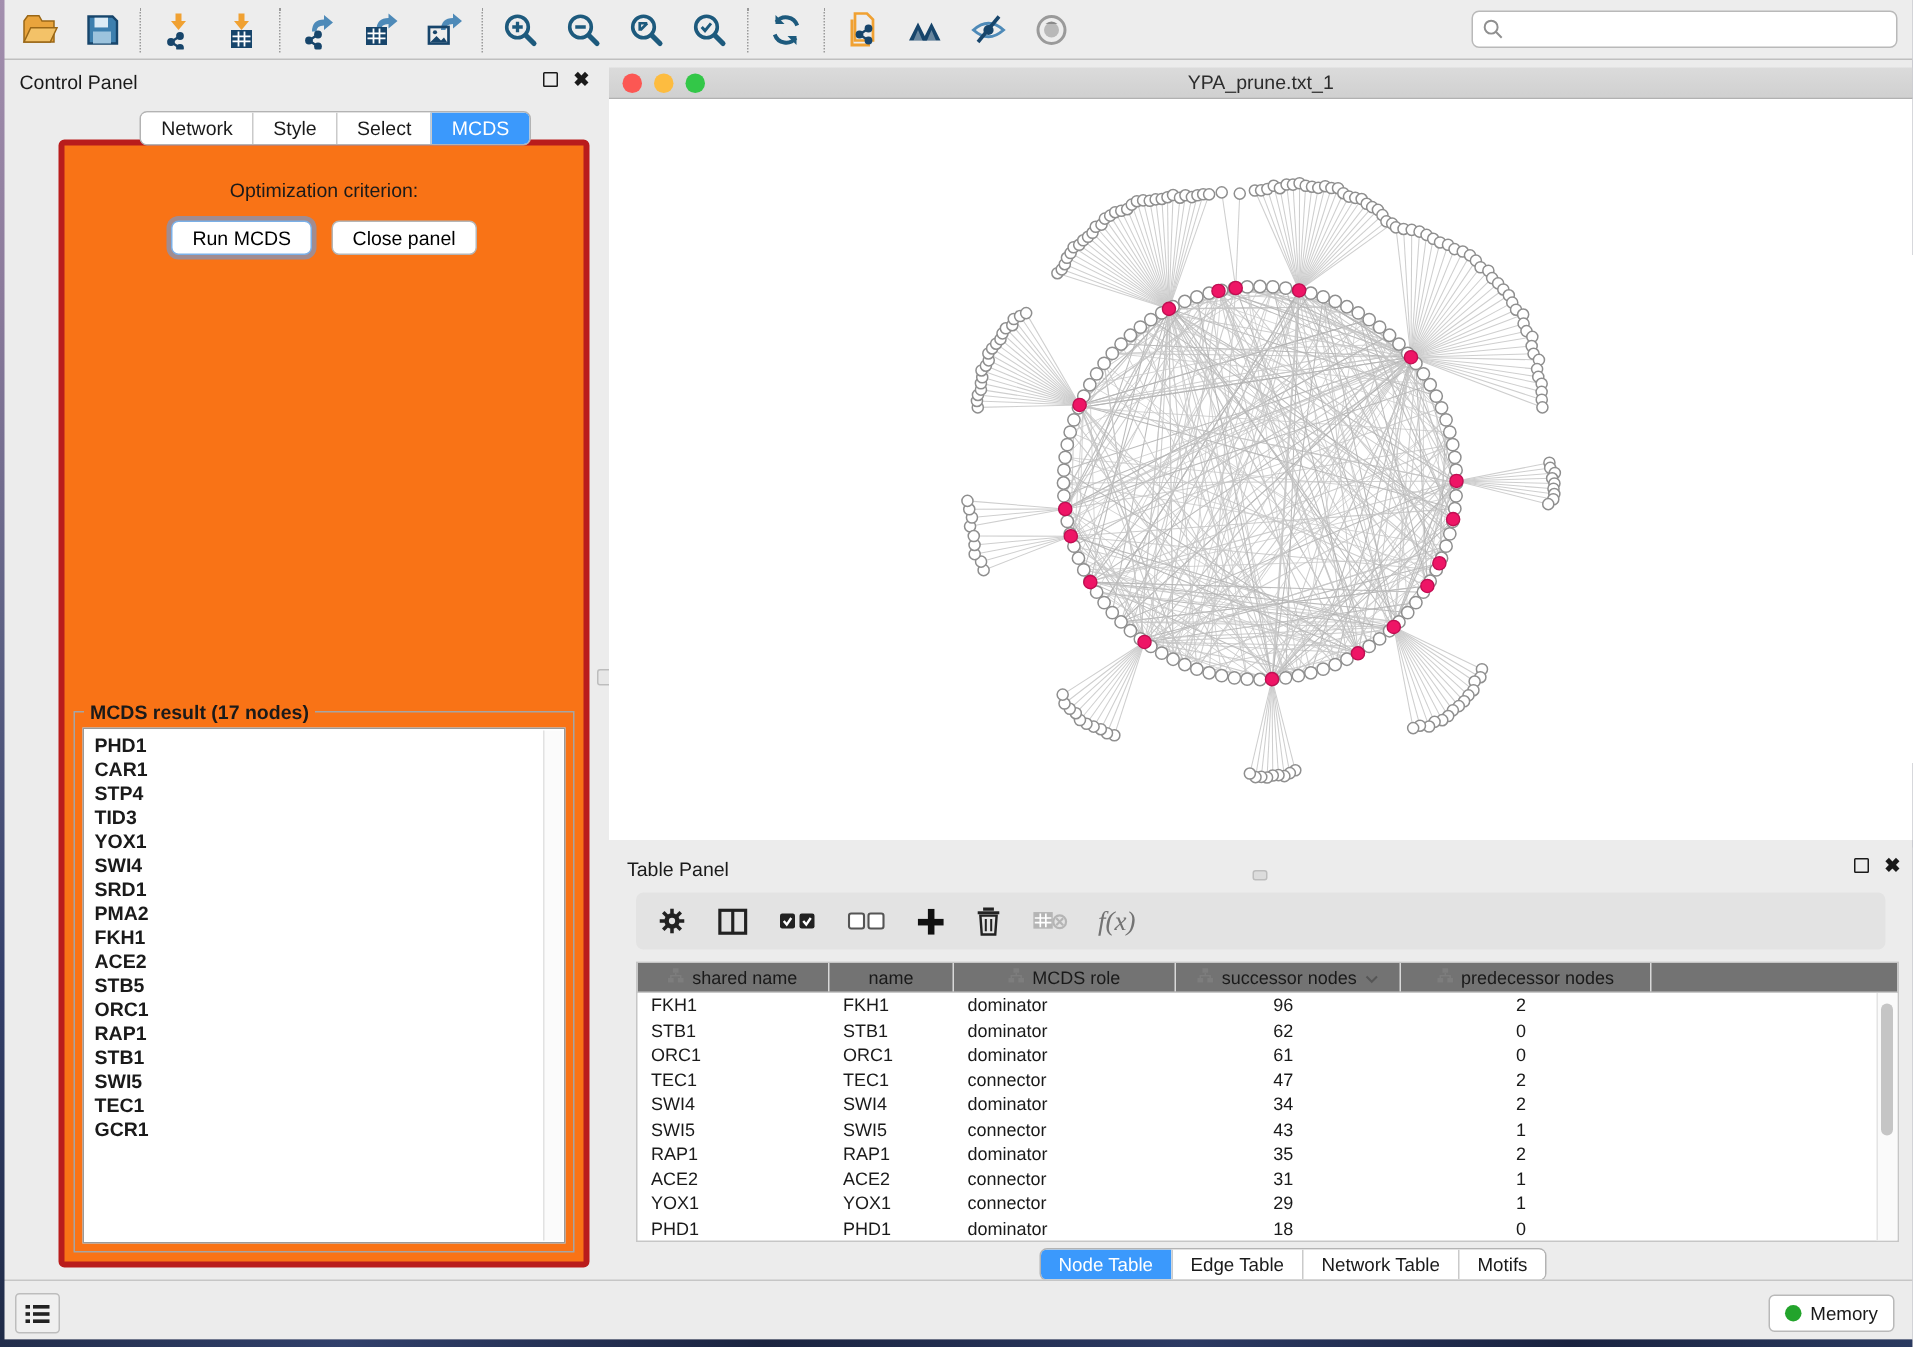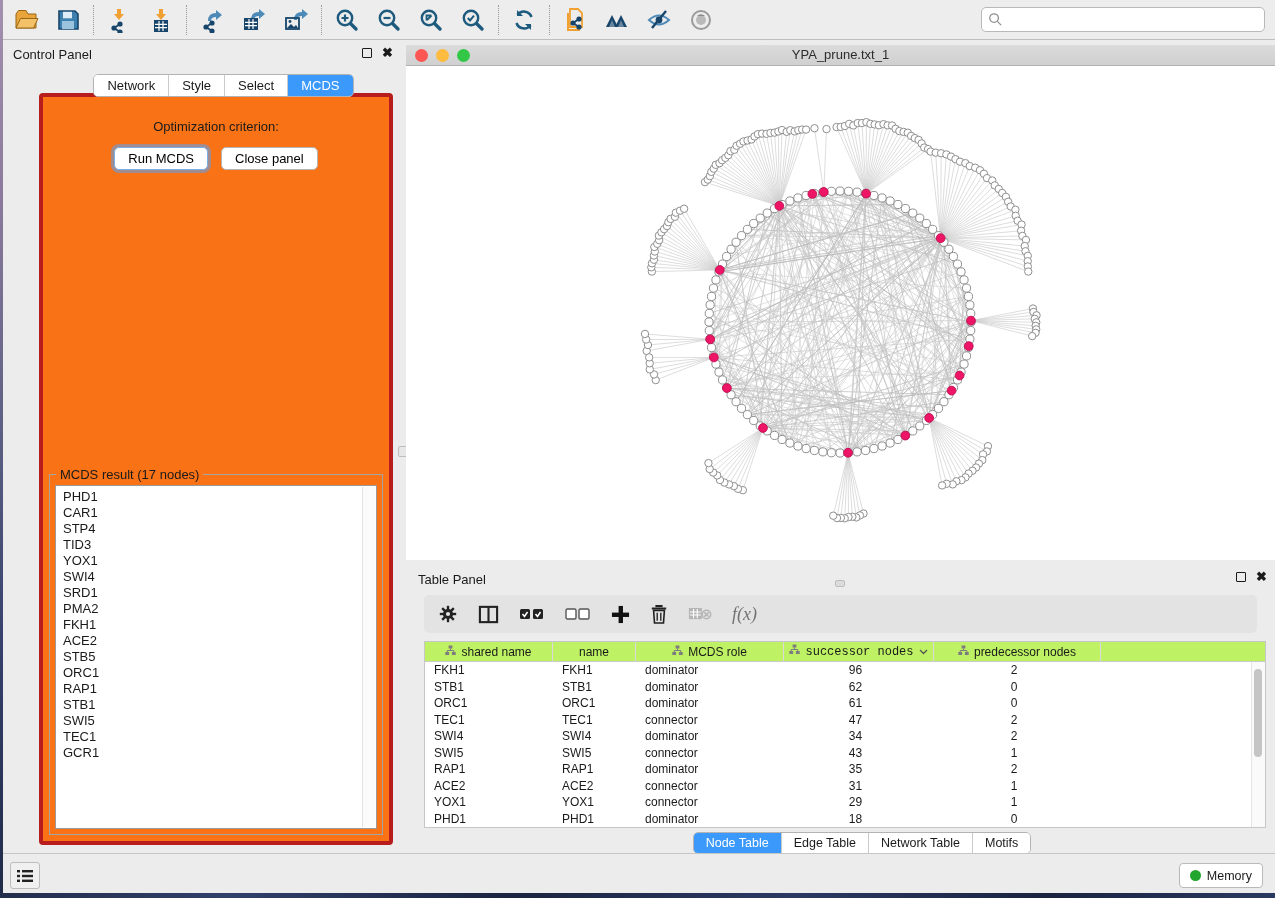--- a/index.html
+++ b/index.html
@@ -38,21 +38,21 @@
             border:1px solid #b5b5b5; border-radius:4px; font-size:13px; line-height:22px; padding-left:12px; }
   .select .stepper { position:absolute; right:1px; top:1px; width:20px; height:20px; border-radius:3px;
             background:linear-gradient(#6db1fb,#2f86f6); display:flex; flex-direction:column;
             align-items:center; justify-content:center; gap:1px; }
   .chev { width:0; height:0; border-left:4px solid transparent; border-right:4px solid transparent; }
   .chev.up { border-bottom:4px solid #fff; }
   .chev.down { border-top:4px solid #fff; }
   .btn-row { display:flex; justify-content:center; gap:13px; margin-top:13px; }
   .push-btn { font-size:13px; padding:3px 13px; background:#fff; border:1px solid #b5b5b5; border-radius:5px; }
   .push-btn.focused { border:1px solid #7ab0e8; box-shadow:0 0 0 3px rgba(90,160,245,.55); }
-  .result-fs { position:absolute; left:6px; right:6px; top:370px; bottom:6px; border:1px solid #a5a5a5; }
+  .result-fs { position:absolute; left:6px; right:6px; top:370px; bottom:6px; border:1px solid #a5a5a5;font-weight:bold; }
   .result-fs legend { font-size:13px; margin-left:6px; padding:0 4px; }
   .result-list { position:absolute; left:5px; right:5px; top:3px; bottom:5px; background:#fff;
                  border:1px solid #9a9a9a; font-size:13px; line-height:16px; padding:3px 0 0 7px; overflow:hidden; }
   .result-scroll { position:absolute; top:1px; bottom:1px; right:1px; width:13px; background:#fbfbfb;
                    border-left:1px solid #e2e2e2; }
 
   
   .vsplit { position:absolute; left:401px; top:41px; width:5px; height:812px; background:#ececec; }
   .vsplit .handle { position:absolute; left:-3px; top:405px; width:11px; height:11px; background:#e7e7e7;
                     border:1px solid #bdbdbd; border-radius:2px; }
@@ -69,21 +69,21 @@
 
   
   .tp { position:absolute; left:406px; top:565px; width:869px; height:288px; background:#ececec; }
   .tp-header { position:relative; height:26px; padding:7px 12px 0 12px; font-size:13px; }
   .tp-toolbar { margin:4px 18px 0 18px; height:38px; background:#e3e3e3; border-radius:5px;
                 display:flex; align-items:center; gap:20px; padding:0 14px; }
   .tp-icon { display:flex; align-items:center; justify-content:center; height:24px; }
   .fx { font-family:"Liberation Serif", serif; font-style:italic; font-size:18px; color:#737373; }
   .table-wrap { position:absolute; left:18px; width:842px; top:76px; height:187px; background:#fff;
                 border:1px solid #c6c6c6; overflow:hidden; }
-  .thead { display:flex; height:20px; background:#bef264; border-bottom:1px solid #c9c9c9; font-size:12px; }
+  .thead { display:flex; height:20px; background:#737373; border-bottom:1px solid #c9c9c9; font-size:12px; }
   .th { display:flex; align-items:center; justify-content:center; gap:5px; border-right:1px solid #d9d9d9;
         white-space:nowrap; overflow:hidden; }
   .tbody { position:absolute; left:0; right:14px; top:20px; bottom:0; overflow:hidden; }
   .tr { display:flex; height:16.5px; font-size:12px; }
   .td { padding-left:9px; line-height:16.5px; white-space:nowrap; overflow:hidden; }
   .td.num { text-align:center; padding-right:16px; }
   .tscroll { position:absolute; right:0; top:20px; bottom:0; width:14px; background:#fafafa;
              border-left:1px solid #e4e4e4; }
   .tscroll .thumb { position:absolute; left:2px; top:7px; width:8px; height:88px; background:#c5c5c5; border-radius:4px; }
   .tp-tabs { position:absolute; left:0; right:0; top:267px; text-align:center; }
@@ -1197,21 +1197,21 @@
             </div>
             <div class="th" style="width: 148px;">
               <span><svg width="11" height="11" viewBox="0 0 11 11">
                   <rect x="3.6" y="0.5" width="3.8" height="3" fill="#7d7d7d"></rect>
                   <rect x="0.3" y="7" width="3.8" height="3" fill="#7d7d7d"></rect>
                   <rect x="6.9" y="7" width="3.8" height="3" fill="#7d7d7d"></rect>
                   <path d="M5.5 3.5v2M2.2 7V5.5h6.6V7" stroke="#7d7d7d" fill="none"></path>
                 </svg></span>
               <span>MCDS role</span>
             </div>
-            <div class="th" style="width: 150px; font-family: Liberation Mono, monospace;">
+            <div class="th" style="width: 150px;">
               <span><svg width="11" height="11" viewBox="0 0 11 11">
                   <rect x="3.6" y="0.5" width="3.8" height="3" fill="#7d7d7d"></rect>
                   <rect x="0.3" y="7" width="3.8" height="3" fill="#7d7d7d"></rect>
                   <rect x="6.9" y="7" width="3.8" height="3" fill="#7d7d7d"></rect>
                   <path d="M5.5 3.5v2M2.2 7V5.5h6.6V7" stroke="#7d7d7d" fill="none"></path>
                 </svg></span>
               <span>successor nodes</span>
               <span><svg width="9" height="6" viewBox="0 0 9 6">
                   <path d="M1 1l3.5 3.5L8 1" stroke="#555" stroke-width="1.3" fill="none"></path>
                 </svg></span>

